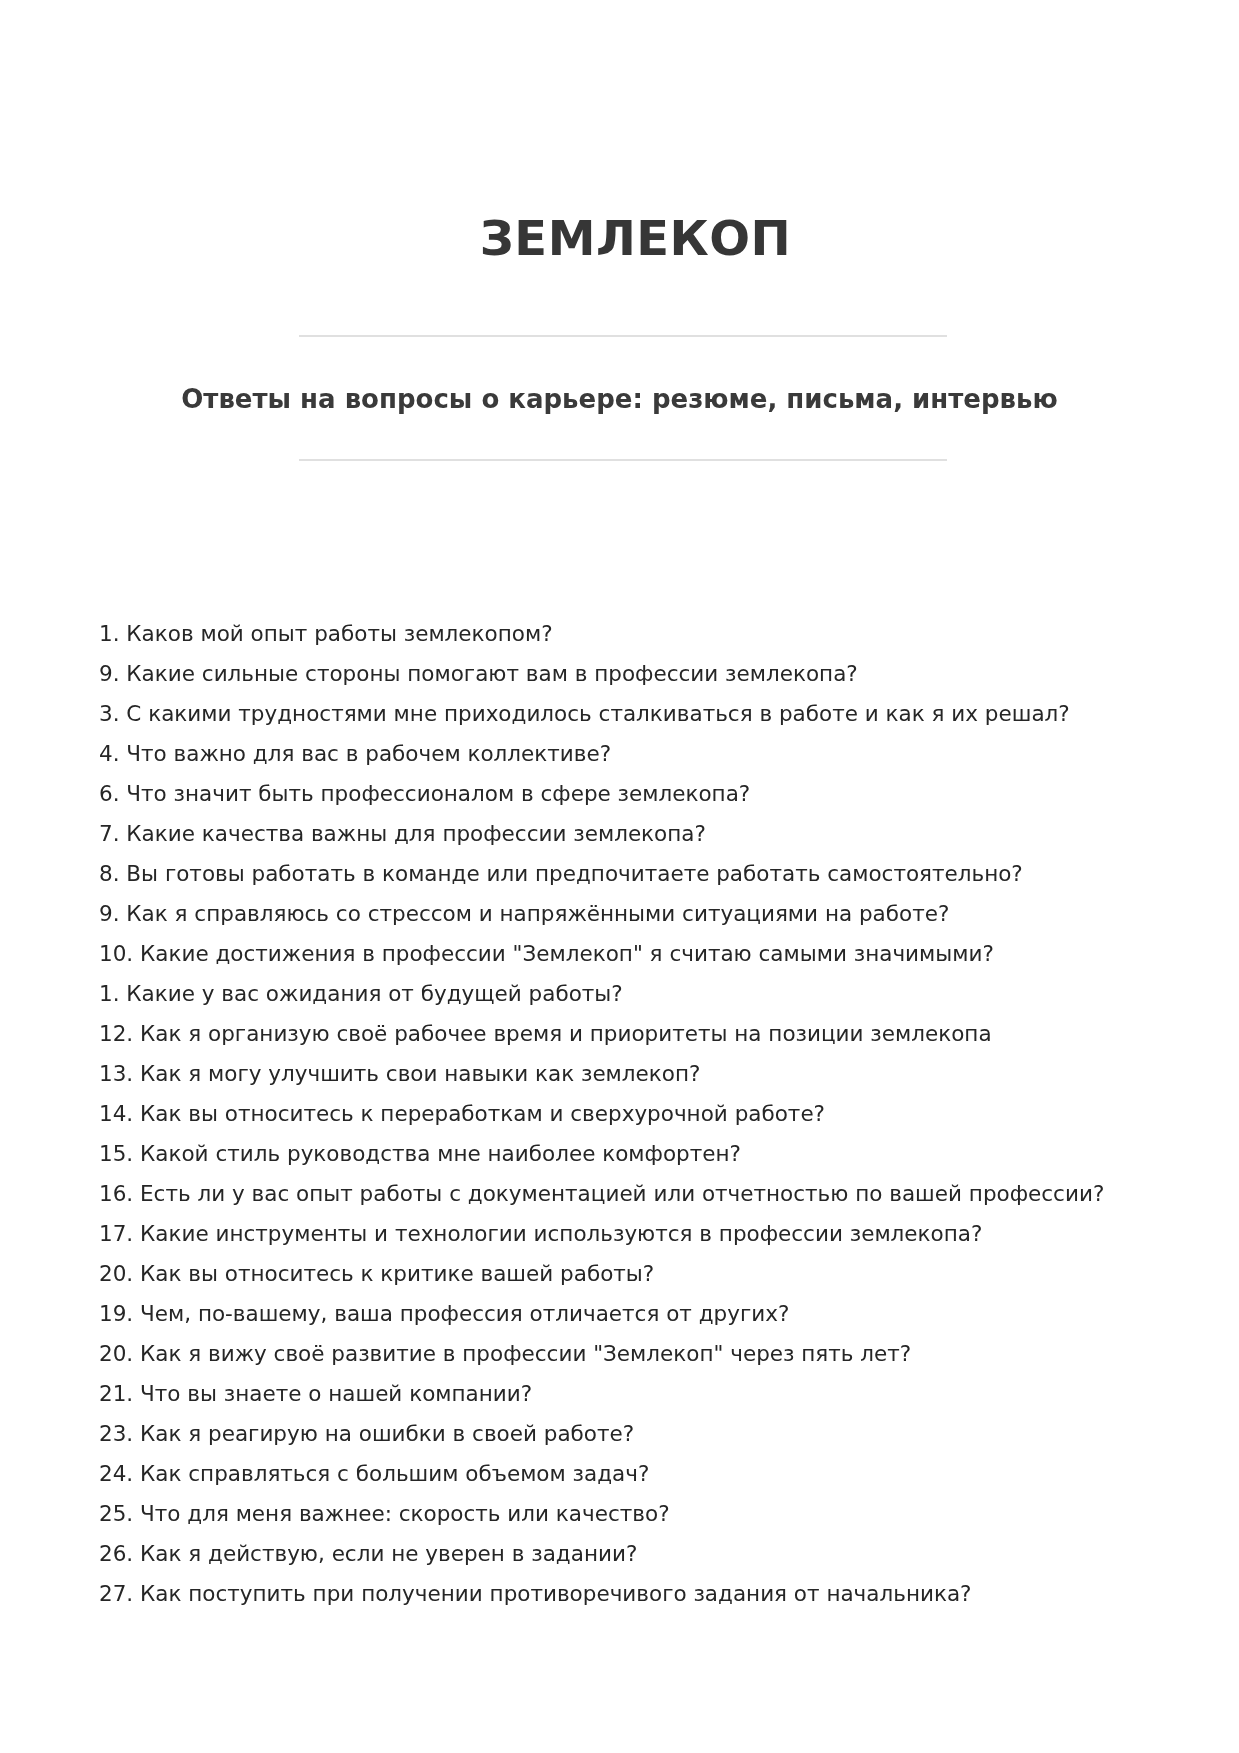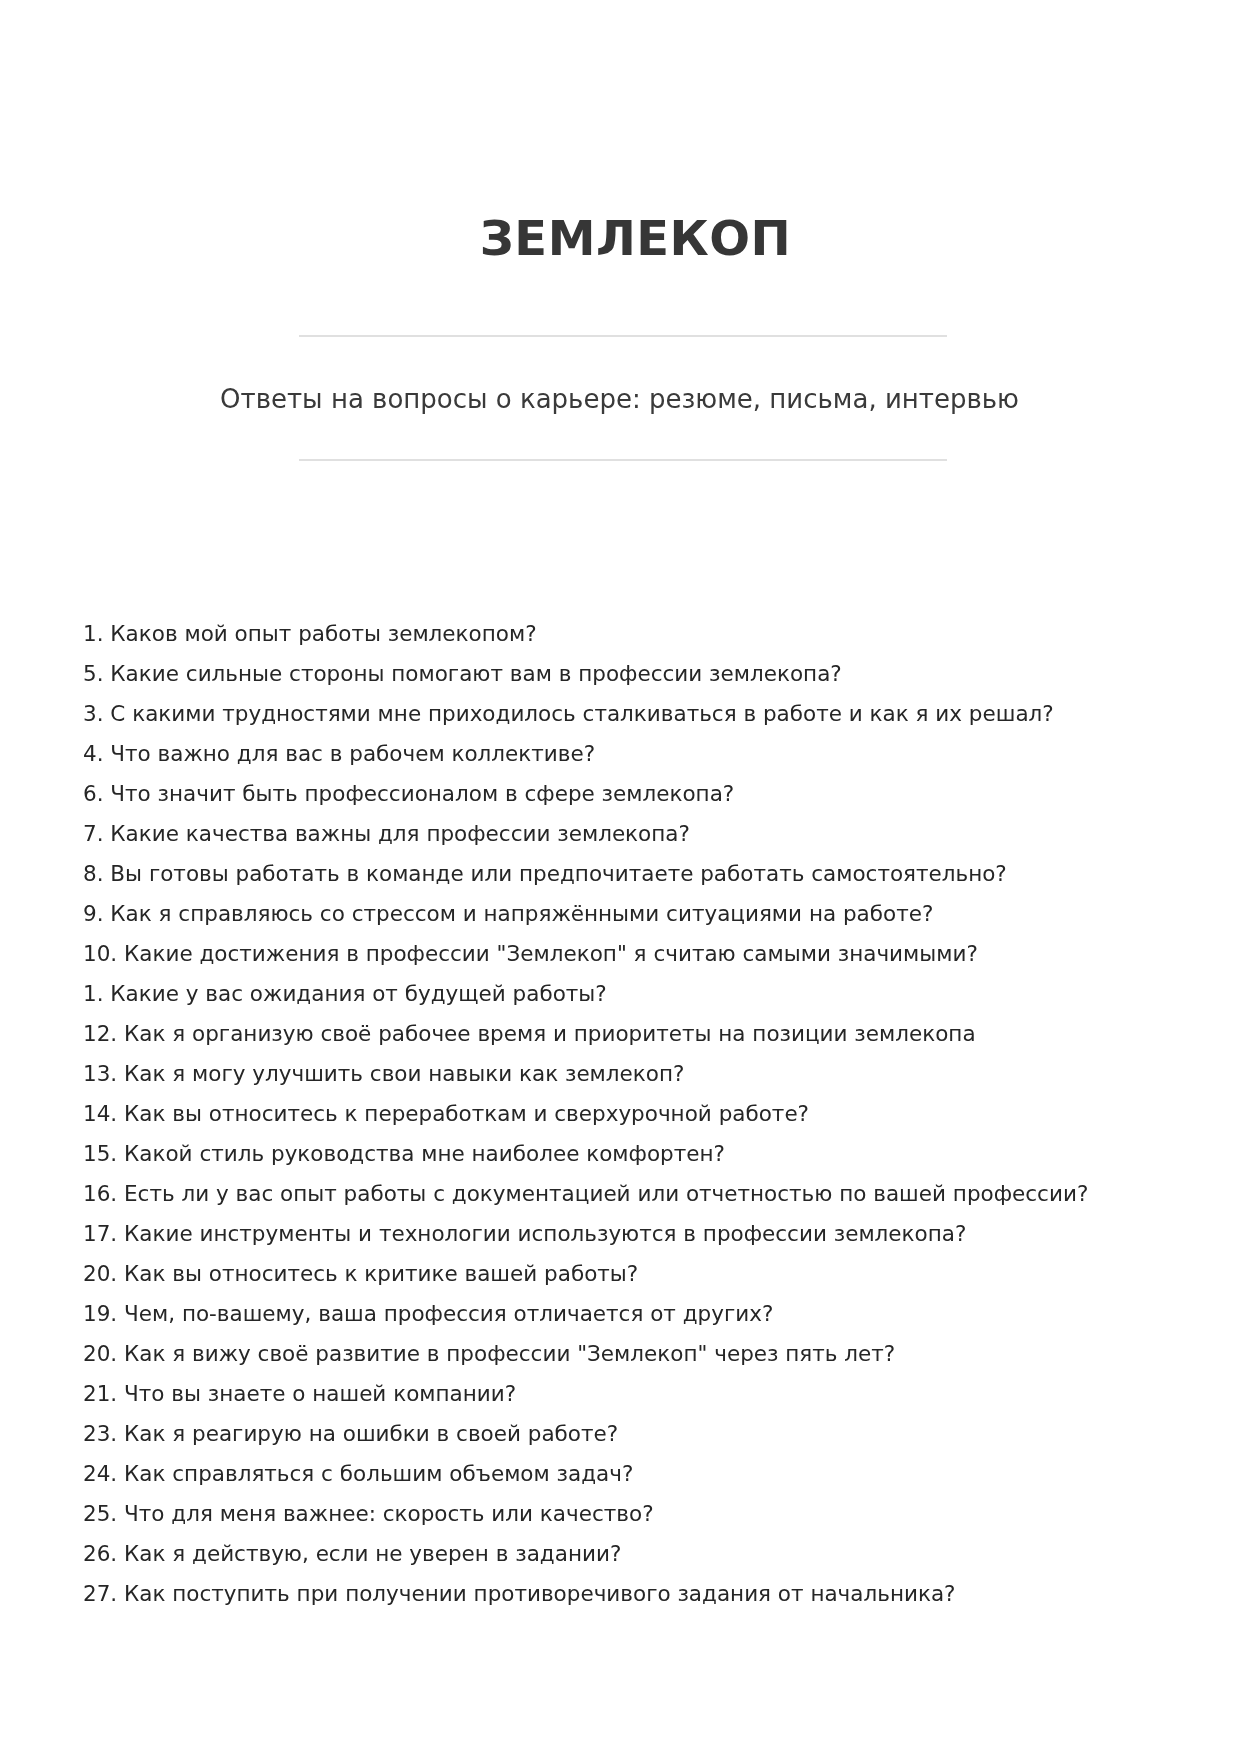--- a/index.html
+++ b/index.html
@@ -43,29 +43,29 @@
     }
     .divider.top { top: 335px; }
     .divider.bottom { top: 459px; }
     .subtitle {
       position: absolute;
       top: 381px;
       left: 0;
       width: 1239px;
       text-align: center;
       font-size: 26px;
-      font-weight: normal;
+      font-weight: bold;
       color: #3a3a3a;
       line-height: 36px;
       margin: 0;
     }
     .questions {
       position: absolute;
       top: 614px;
-      left: 83px;
+      left: 99px;
       margin: 0;
       padding: 0;
       list-style: none;
     }
     .questions li {
       font-size: 21.5px;
       line-height: 40px;
       height: 40px;
       color: #262626;
       white-space: nowrap;
@@ -75,21 +75,21 @@
 <body>
 
 <div class="page">
   <h1 class="title">ЗЕМЛЕКОП</h1>
   <div class="divider top"></div>
   <h2 class="subtitle">Ответы на вопросы о карьере: резюме, письма, интервью</h2>
   <div class="divider bottom"></div>
 
   <ul class="questions">
     <li>1. Каков мой опыт работы землекопом?</li>
-    <li>5. Какие сильные стороны помогают вам в профессии землекопа?</li>
+    <li>9. Какие сильные стороны помогают вам в профессии землекопа?</li>
     <li>3. С какими трудностями мне приходилось сталкиваться в работе и как я их решал?</li>
     <li>4. Что важно для вас в рабочем коллективе?</li>
     <li>6. Что значит быть профессионалом в сфере землекопа?</li>
     <li>7. Какие качества важны для профессии землекопа?</li>
     <li>8. Вы готовы работать в команде или предпочитаете работать самостоятельно?</li>
     <li>9. Как я справляюсь со стрессом и напряжёнными ситуациями на работе?</li>
     <li>10. Какие достижения в профессии "Землекоп" я считаю самыми значимыми?</li>
     <li>1. Какие у вас ожидания от будущей работы?</li>
     <li>12. Как я организую своё рабочее время и приоритеты на позиции землекопа</li>
     <li>13. Как я могу улучшить свои навыки как землекоп?</li>

